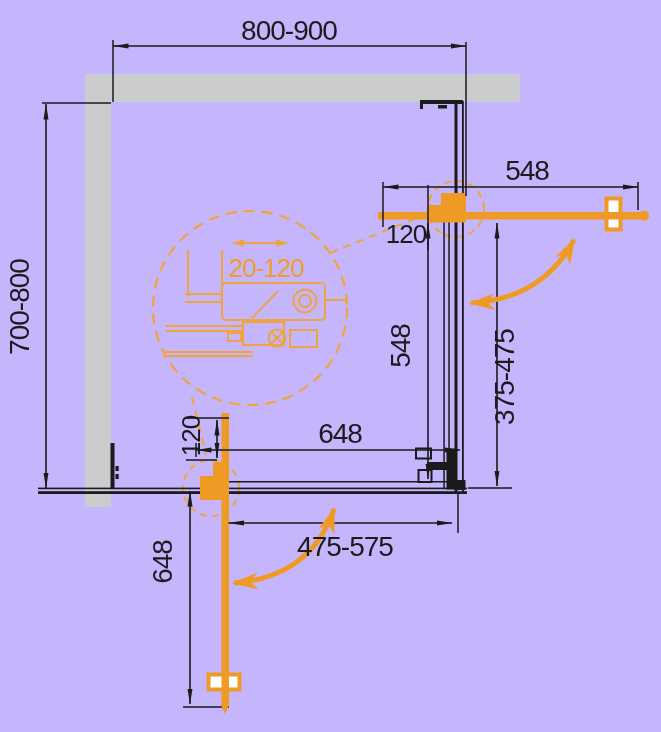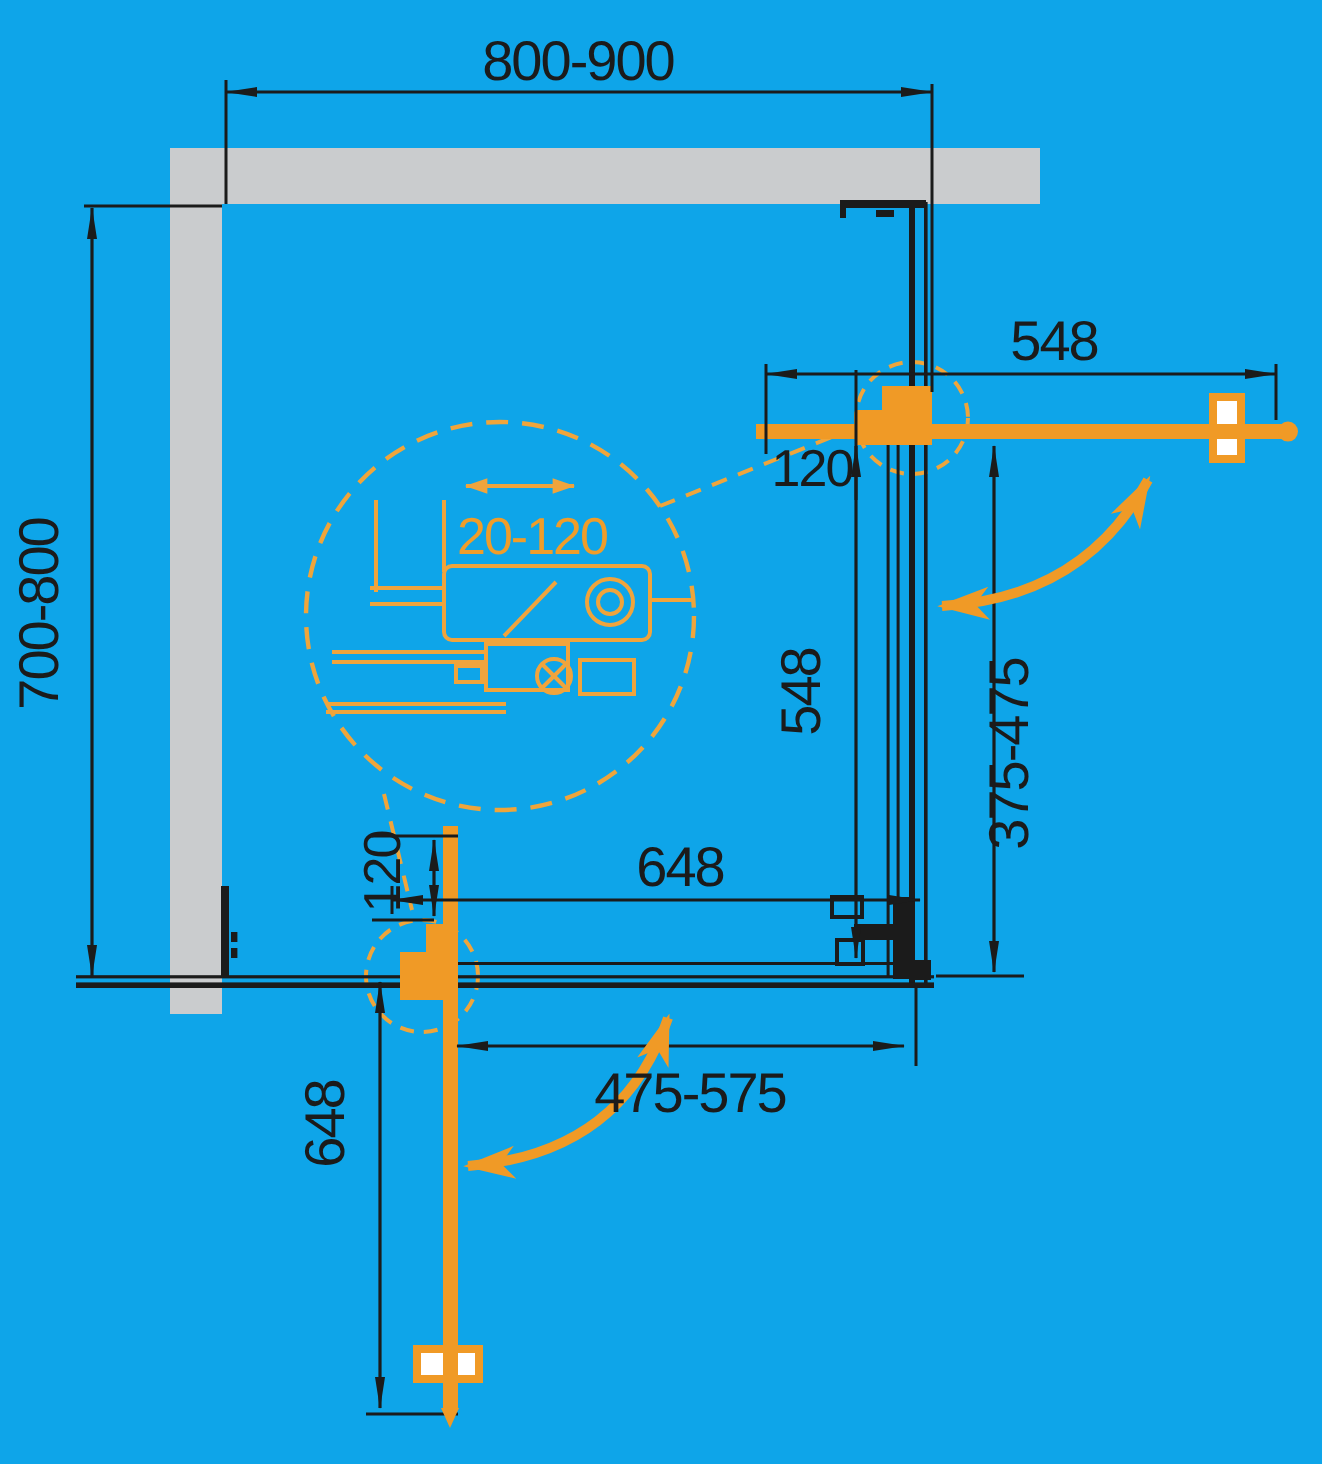--- a/index.html
+++ b/index.html
@@ -1,16 +1,16 @@
 <!DOCTYPE html>
 <html><head>
 <meta charset="utf-8">
 <style>
   html,body{margin:0;padding:0;background:#ffffff;}
-  .stage{position:relative;width:661px;height:732px;background:#0ea5e9;overflow:hidden;}
+  .stage{position:relative;width:661px;height:732px;background:#c4b5fd;overflow:hidden;}
   svg{display:block;}
   text.dim{
     font-family:"Liberation Sans", sans-serif;
     font-size:28px;
     letter-spacing:-1px;
     fill:#1b1b1b;
     text-anchor:middle;
   }
   text.dim.small{font-size:26px;}
   text.dim.orange{fill:#ef9d2a;font-size:26px;}

